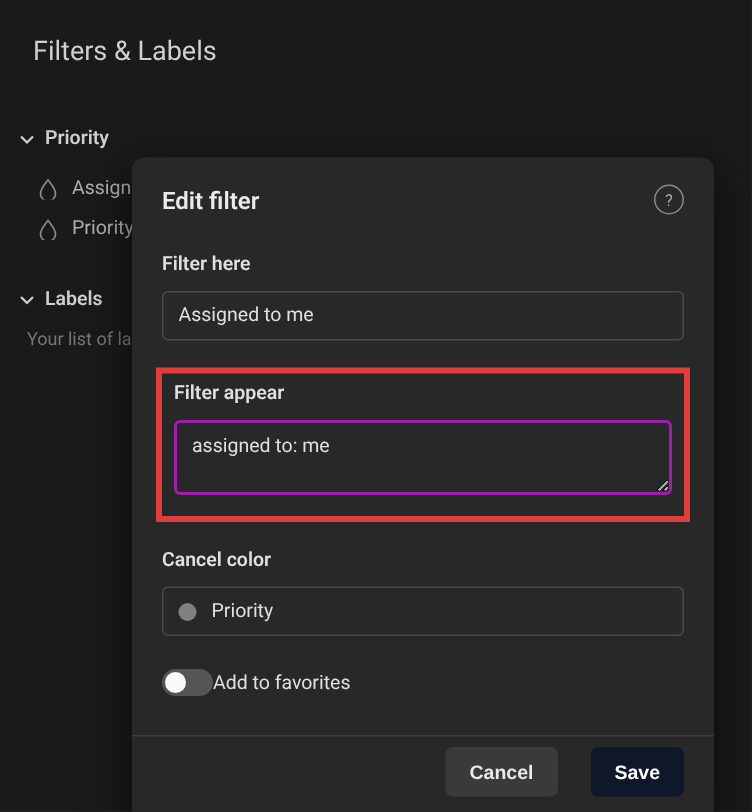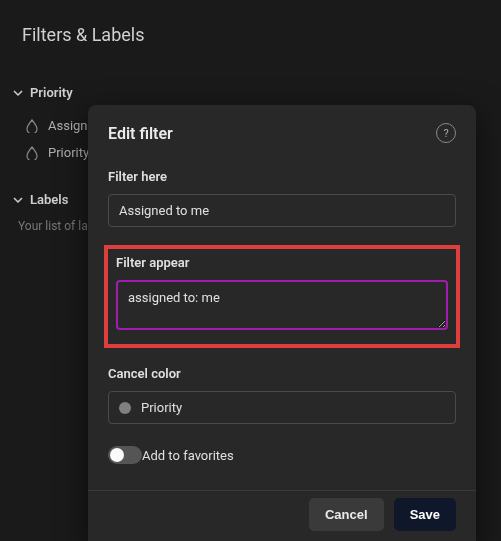--- a/index.html
+++ b/index.html
@@ -171,21 +171,21 @@
   .divider {
     position: absolute;
     left: 0; right: 0;
     height: 1px;
     background: #3a3a3a;
     bottom: 58px;
   }
   .footer {
     display: flex;
     justify-content: flex-end;
-    gap: 10px;
+    gap: 22px;
     margin-top: 10px;
   }
   .btn {
     padding: 9px 16px;
     border-radius: 5px;
     font-size: 13px;
     font-weight: 600;
     border: none;
     cursor: pointer;
   }

